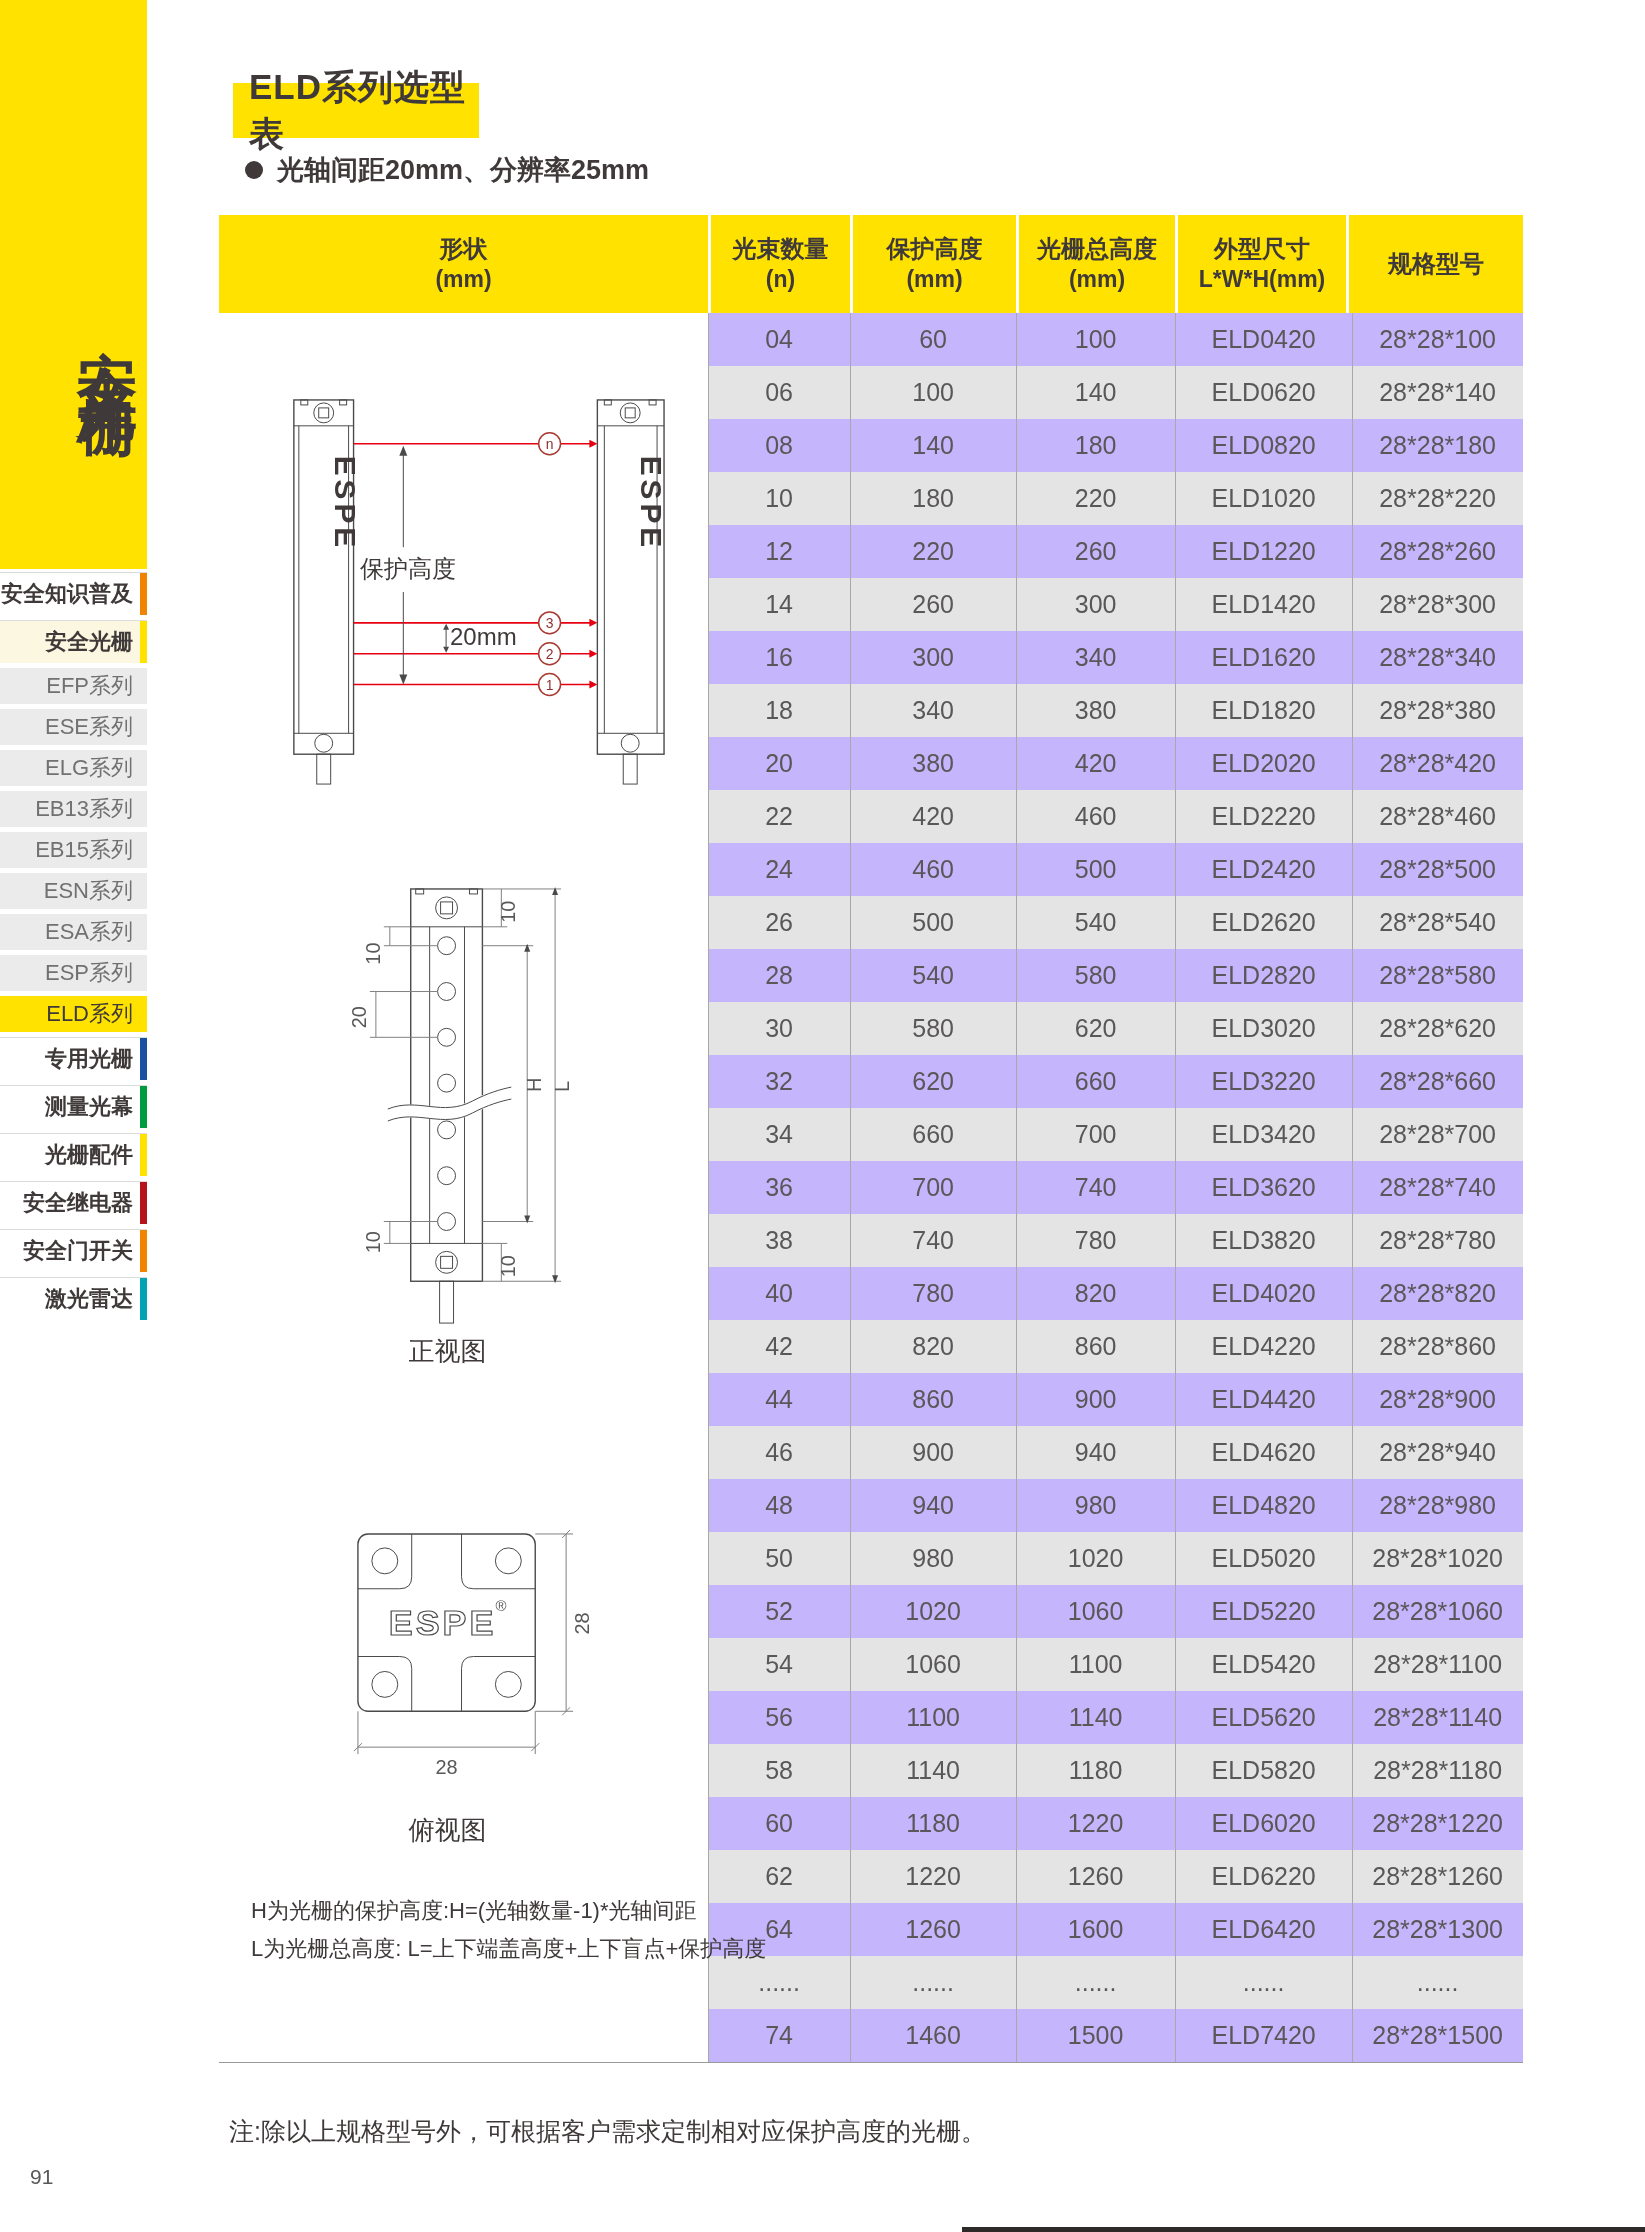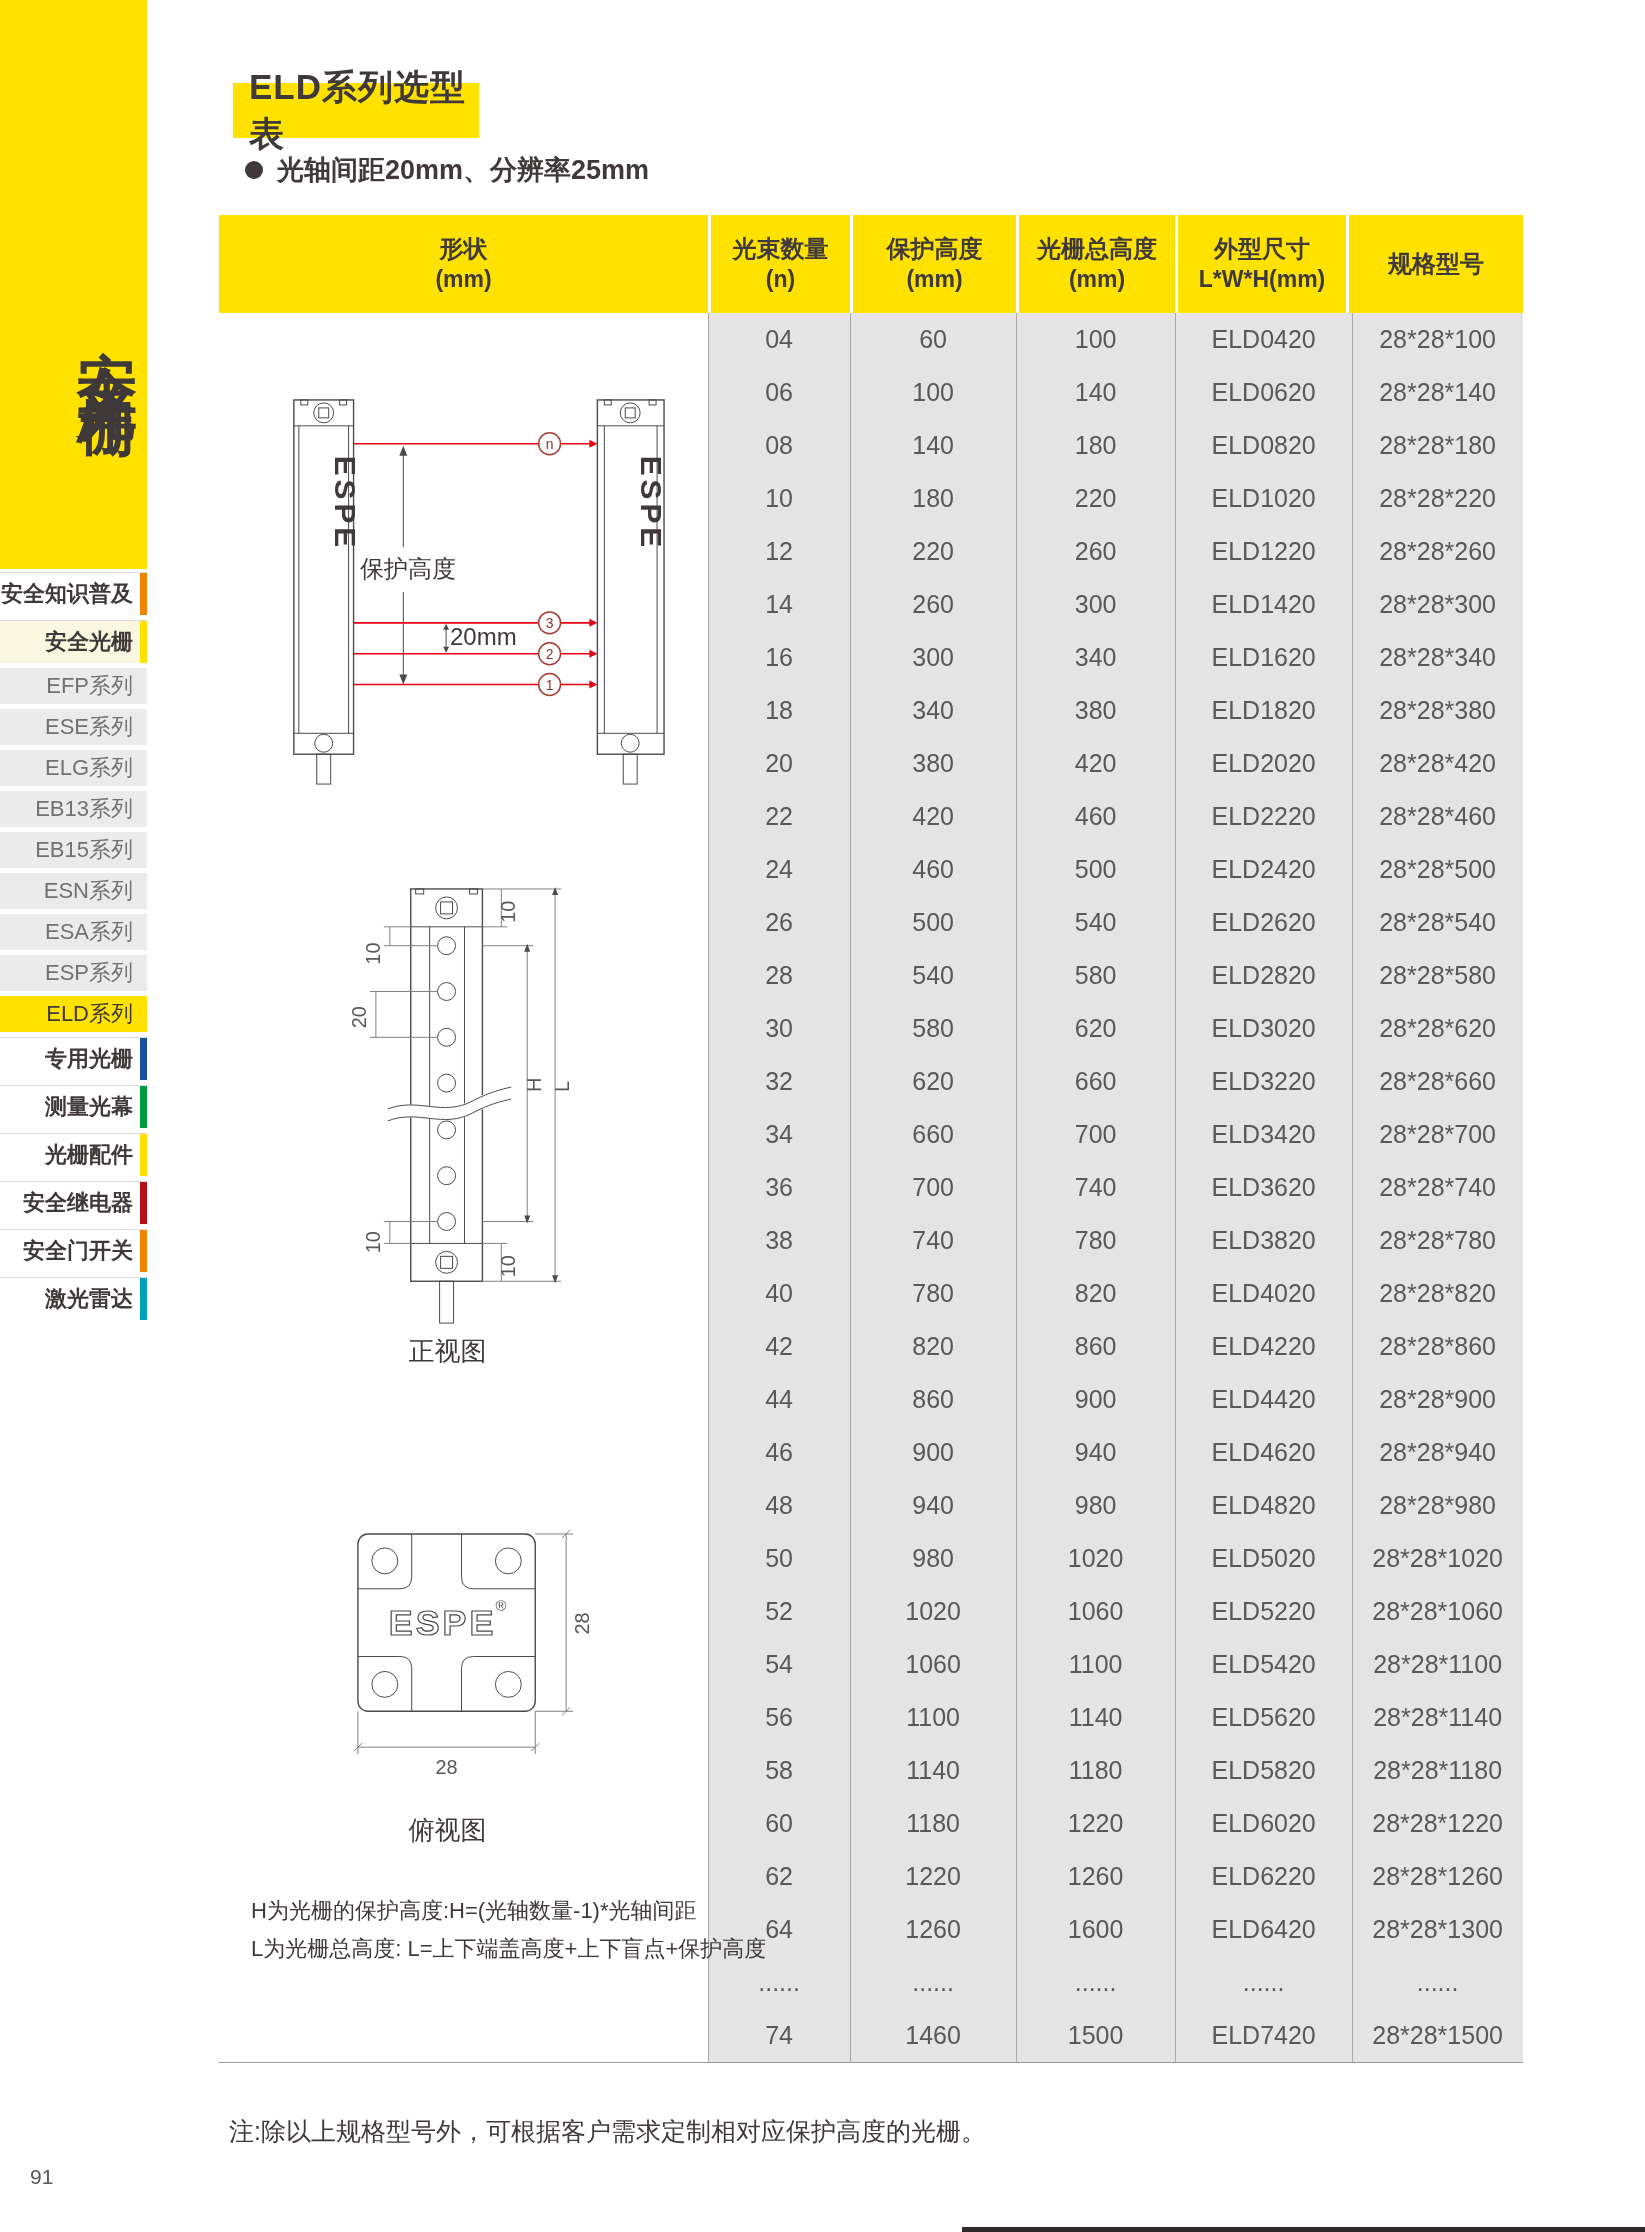--- a/index.html
+++ b/index.html
@@ -33,21 +33,21 @@
   #thead{display:flex;height:98px;}
   .hcell{box-sizing:border-box;background:#FFE200;color:#3F3A39;font-weight:bold;
     display:flex;flex-direction:column;align-items:center;justify-content:center;}
   .hcell+.hcell{border-left:3px solid #fff;}
   .hcell .hl{font-size:24px;line-height:30px;}
   .hcell .hu{font-size:23px;line-height:30px;}
   .hcell .hu:empty{display:none;}
   #tbody{display:flex;}
   #shape-cell{width:489px;background:#fff;}
   #rows{width:816px;}
-  .trow{display:flex;height:53px;background:#e5e5e5;}
+  .trow{display:flex;height:53px;background:#c4b5fd;}
   .trow.alt{background:#E4E4E4;}
   .tcell{box-sizing:border-box;border-left:1px solid #A8A8A8;display:flex;align-items:center;justify-content:center;
     font-size:25px;color:#595757;}
 
   
   .dlabel{position:absolute;font-size:24px;color:#3F3A39;}
   .dcaption{position:absolute;width:129px;text-align:center;font-size:26px;color:#3F3A39;}
   svg{position:absolute;overflow:visible;}
   .ln{stroke:#4A4A4A;stroke-width:1.4;fill:none;}
   .lnthin{stroke:#4A4A4A;stroke-width:1;fill:none;}

